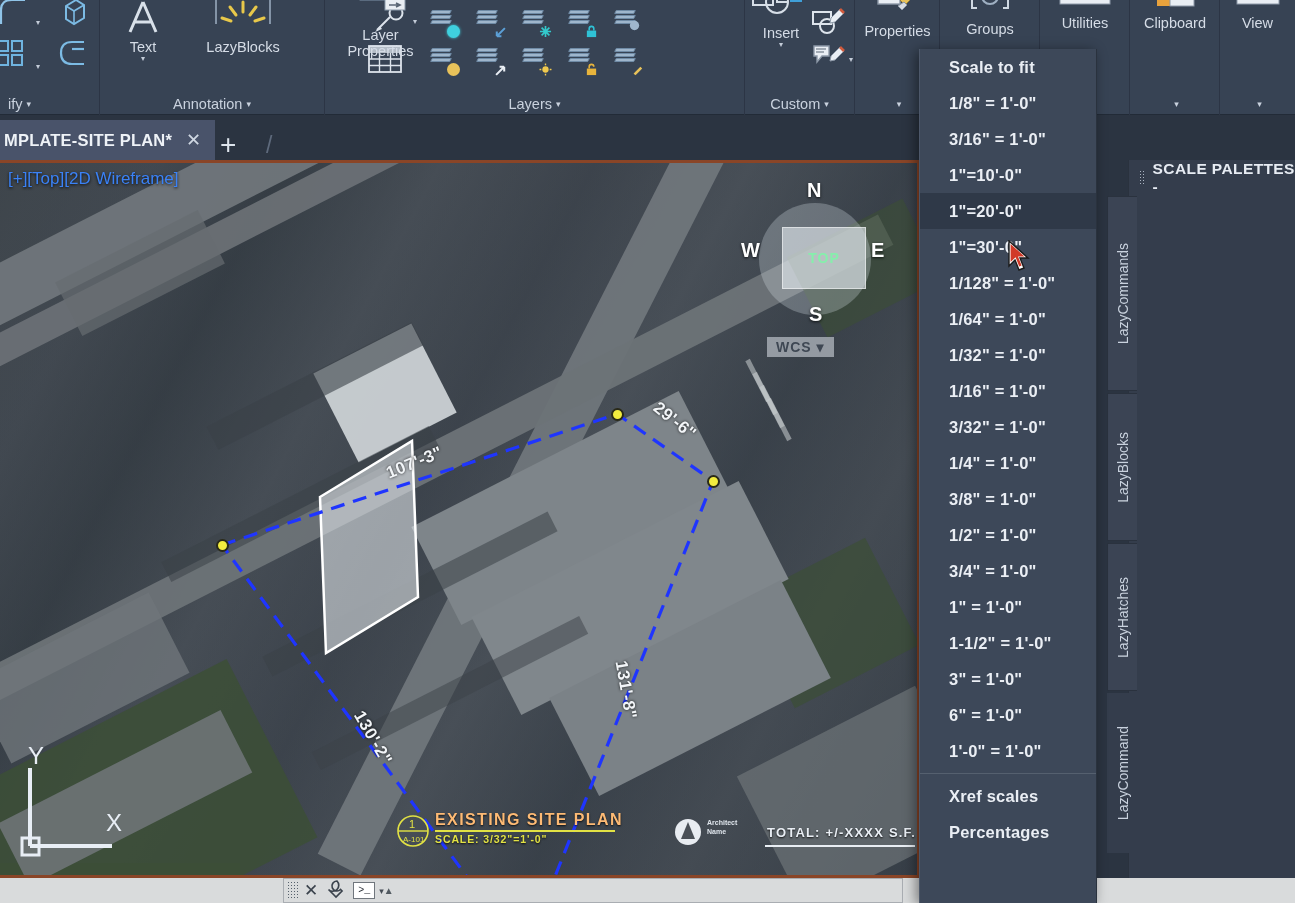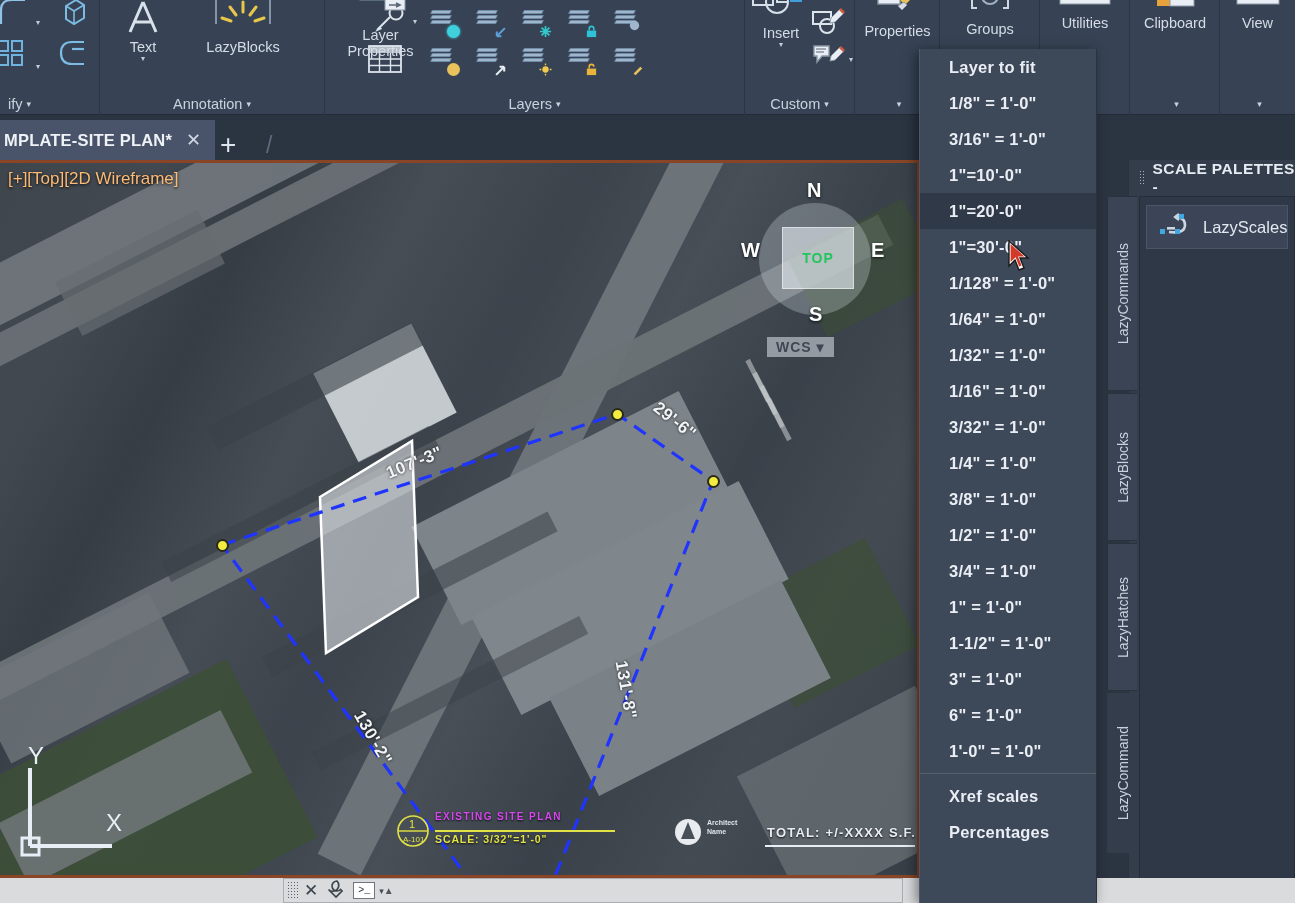--- a/index.html
+++ b/index.html
@@ -102,53 +102,53 @@
     position: absolute; width: 13px; height: 13px; margin: -6px 0 0 -6px;
     border: 2px solid #2a2a18; background: #f2ec3f; border-radius: 50%;
   }
   .dimtxt {
     position: absolute; color: #f2f5f8; font-size: 17px; font-weight: bold;
     white-space: nowrap; text-shadow: 0 0 3px rgba(0,0,0,.85);
     letter-spacing: .5px;
   }
 
   #vplabel {
-    position: absolute; left: 8px; top: 6px; color: #fdba74; font-size: 17px;
+    position: absolute; left: 8px; top: 6px; color: #3b82f6; font-size: 17px;
     text-shadow: 0 1px 3px rgba(0,0,0,.9);
   }
 
   
   #viewcube { position: absolute; right: 28px; top: 18px; width: 150px; height: 160px; color: #fff; }
   #vc-circle {
     position: absolute; left: 20px; top: 22px; width: 112px; height: 112px;
     border-radius: 50%; background: rgba(210,218,226,.30);
   }
   #vc-face {
-    position: absolute; left: 43px; top: 46px; width: 72px; height: 62px;
+    position: absolute; left: 43px; top: 46px; width: 84px; height: 62px;
     background: rgba(226,232,238,.62); border: 1px solid rgba(255,255,255,.5);
     display: flex; align-items: center; justify-content: center;
-    color: #22c55e; font-size: 14px; font-weight: bold; letter-spacing: 1px;
+    color: #86efac; font-size: 14px; font-weight: bold; letter-spacing: 1px;
   }
   .cmp { position: absolute; font-size: 20px; font-weight: bold; text-shadow: 0 1px 3px rgba(0,0,0,.8); }
   #cmp-n { left: 68px; top: -2px; }
   #cmp-s { left: 70px; top: 122px; }
   #cmp-e { left: 132px; top: 58px; }
   #cmp-w { left: 2px; top: 58px; }
   #wcs {
     position: absolute; left: 28px; top: 156px; padding: 2px 9px;
     background: rgba(222,228,235,.55); color: #3e4753;
     font-size: 14px; font-weight: bold; letter-spacing: 1px;
   }
 
   
   #ucs { position: absolute; left: 12px; bottom: 14px; width: 120px; height: 115px; }
 
   
   #titleblock { position: absolute; left: 395px; bottom: 22px; width: 500px; height: 42px; }
-  .tb-yellow { color: #d946ef; font-size: 10px; font-weight: bold; letter-spacing: 1.4px;
+  .tb-yellow { color: #fdba74; font-size: 16px; font-weight: bold; letter-spacing: 1.4px;
     text-shadow: 0 1px 2px rgba(0,0,0,.8); white-space: nowrap; }
   .tb-small { color: #e2e244; font-size: 10.5px; font-weight: bold; letter-spacing: .9px;
     text-shadow: 0 1px 2px rgba(0,0,0,.85); white-space: nowrap; }
   .tb-white { color: #e9eef4; font-size: 13px; font-weight: bold; letter-spacing: 1.2px;
     text-shadow: 0 1px 2px rgba(0,0,0,.85); white-space: nowrap; }
 
   
   #scale-menu {
     position: absolute; left: 919px; top: 49px; width: 178px; height: 854px;
     background: #3d4859;
@@ -646,21 +646,21 @@
       <div style="position:absolute;left:312px;top:8px;color:#dfe5ec;font-size:7px;font-weight:bold;line-height:1.25;">
         <div>Architect</div>
         <div>Name</div>
       </div>
       <div class="tb-white" style="position:absolute;left:372px;top:14px;">TOTAL: +/-XXXX S.F.</div>
       <div style="position:absolute;left:370px;top:34px;width:150px;height:1.5px;background:#e9eef4;"></div>
     </div>
   </div>
 
   <div id="scale-menu">
-    <div class="mi">Layer to fit</div>
+    <div class="mi">Scale to fit</div>
     <div class="mi">1/8" = 1'-0"</div>
     <div class="mi">3/16" = 1'-0"</div>
     <div class="mi">1"=10'-0"</div>
     <div class="mi sel">1"=20'-0"</div>
     <div class="mi">1"=30'-0"</div>
     <div class="mi">1/128" = 1'-0"</div>
     <div class="mi">1/64" = 1'-0"</div>
     <div class="mi">1/32" = 1'-0"</div>
     <div class="mi">1/16" = 1'-0"</div>
     <div class="mi">3/32" = 1'-0"</div>
@@ -683,35 +683,20 @@
       <path d="M2 1 L2 26 L8 20 L12 30 L17 28 L13 18 L21 18 Z" fill="#ffffff" stroke="#1b1b1b" stroke-width="1.4"></path>
       <path d="M3.6 4 L3.6 22 L8.6 17.2 L12.2 26.6 L14.6 25.6 L11 16.4 L17.4 16.4 Z" fill="#d13a28"></path>
     </svg>
   </div>
 
   <div id="palette">
     <div id="pal-head">
       <span class="gripdots"></span>
       <span>SCALE PALETTES -</span>
     </div>
-    <div id="pal-body">
-      <div id="pal-item">
-        <span>
-          <svg width="34" height="26" viewBox="0 0 34 26">
-            <path d="M10 20 Q26 22 26 13 Q26 5 16 5" fill="none" stroke="#ccd5e0" stroke-width="2.6"></path>
-            <path d="M20 2 L16 5 L20 8" fill="none" stroke="#ccd5e0" stroke-width="2.2"></path>
-            <rect x="1" y="17" width="5" height="5" fill="#3fa8e0"></rect>
-            <rect x="8" y="15" width="8" height="2.6" fill="#ccd5e0"></rect>
-            <rect x="16" y="17" width="5" height="5" fill="#3fa8e0"></rect>
-            <rect x="20" y="2" width="5" height="5" fill="#3fa8e0"></rect>
-          </svg>
-        </span>
-        <span>LazyScales</span>
-      </div>
-    </div>
     <div class="vtab" style="left:-22px; top:36px; height:195px;">
       <span>LazyCommands</span>
     </div>
     <div class="vtab" style="left:-22px; top:233px; height:148px;">
       <span>LazyBlocks</span>
     </div>
     <div class="vtab" style="left:-22px; top:383px; height:148px;">
       <span>LazyHatches</span>
     </div>
     <div class="vtab" style="left:-22px; top:533px; height:160px; background:#343d4c; border-color:#343d4c;">

